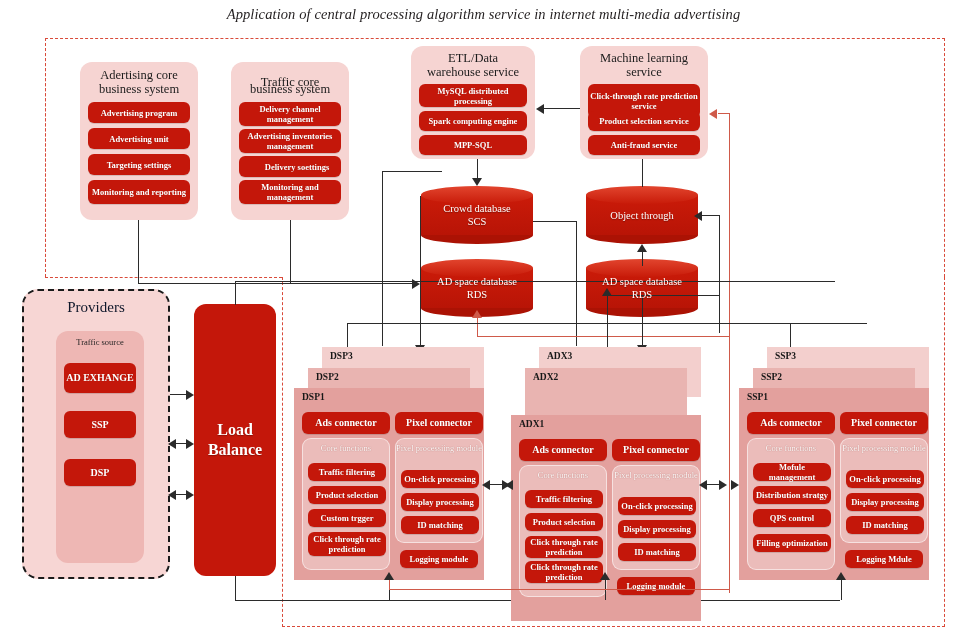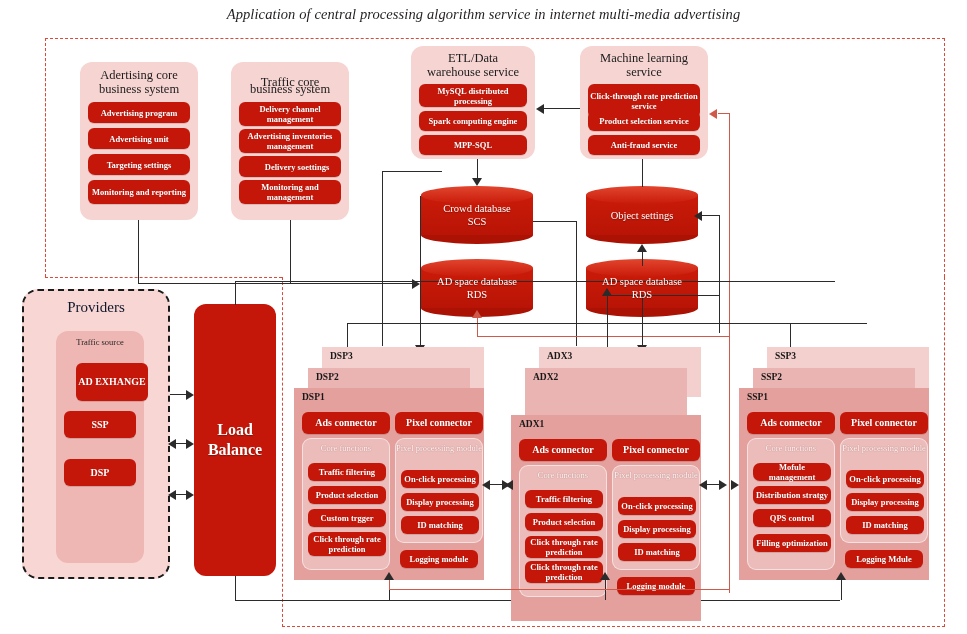--- a/index.html
+++ b/index.html
@@ -142,21 +142,21 @@
   <div class="dashed-region" style="left:45px;top:38px;width:900px;height:239px;border-bottom:none;"></div>
   <div class="dashed-region" style="left:282px;top:277px;width:663px;height:350px;border-top:none;"></div>
   <div class="vline red" style="left:45px;top:38px;height:239px;border-left-style:dashed;border-left-color:#d94a3a;"></div>
   <div class="hline red" style="left:45px;top:277px;width:237px;border-top-style:dashed;border-top-color:#d94a3a;"></div>
 
   <div class="panel" style="left:80px;top:62px;width:118px;height:158px;">
     <div class="panel-title" style="top:6px;">Adertising core</div>
     <div class="panel-title" style="top:20px;">business system</div>
     <div class="pill" style="left:8px;top:40px;width:102px;height:21px;">Advertising program</div>
     <div class="pill" style="left:8px;top:66px;width:102px;height:21px;">Advertising unit</div>
-    <div class="pill" style="left:8px;top:92px;width:102px;height:21px;border-radius:7px;">Targeting settings</div>
+    <div class="pill" style="left:8px;top:92px;width:102px;height:21px;">Targeting settings</div>
     <div class="pill" style="left:8px;top:118px;width:102px;height:24px;">Monitoring and reporting</div>
   </div>
 
   <div class="panel" style="left:231px;top:62px;width:118px;height:158px;">
     <div class="panel-title" style="top:13px;">Traffic core</div>
     <div class="panel-title" style="top:20px;">business system</div>
     <div class="pill" style="left:8px;top:40px;width:102px;height:24px;">Delivery channel management</div>
     <div class="pill" style="left:8px;top:67px;width:102px;height:24px;">Advertising inventories management</div>
     <div class="pill" style="left:8px;top:94px;width:102px;height:21px;padding-left:16px;">Delivery soettings</div>
     <div class="pill" style="left:8px;top:118px;width:102px;height:24px;">Monitoring and management</div>
@@ -202,21 +202,21 @@
     <div class="cap">
       <span>AD space database</span><br>
       <span>RDS</span>
     </div>
   </div>
 
   <div class="cyl" style="left:586px;top:186px;width:112px;height:58px;">
     <div class="bot"></div>
     <div class="body"></div>
     <div class="top"></div>
-    <div class="cap">Object settings</div>
+    <div class="cap">Object through</div>
   </div>
 
   <div class="cyl" style="left:586px;top:259px;width:112px;height:58px;">
     <div class="bot"></div>
     <div class="body"></div>
     <div class="top"></div>
     <div class="cap">
       <span>AD space database</span><br>
       <span>RDS</span>
     </div>
@@ -262,21 +262,21 @@
   <div class="arrow up" style="left:602px;top:288px;"></div>
 
   <div class="hline" style="left:347px;top:323px;width:520px;"></div>
   <div class="vline" style="left:347px;top:323px;height:25px;"></div>
   <div class="vline" style="left:790px;top:323px;height:24px;"></div>
 
   <div class="providers-box" style="left:22px;top:289px;width:148px;height:290px;">
     <div class="providers-label">Providers</div>
     <div class="traffic-source" style="left:32px;top:40px;width:88px;height:232px;">
       <div class="traffic-source-label">Traffic source</div>
-      <div class="pill lg" style="left:20px;top:32px;width:72px;height:38px;">AD EXHANGE</div>
+      <div class="pill lg" style="left:8px;top:32px;width:72px;height:30px;">AD EXHANGE</div>
       <div class="pill lg" style="left:8px;top:80px;width:72px;height:27px;">SSP</div>
       <div class="pill lg" style="left:8px;top:128px;width:72px;height:27px;">DSP</div>
     </div>
   </div>
 
   <div class="loadbalance" style="left:194px;top:304px;width:82px;height:272px;">
     <div>
       <span>Load</span><br>
       <span>Balance</span>
     </div>

